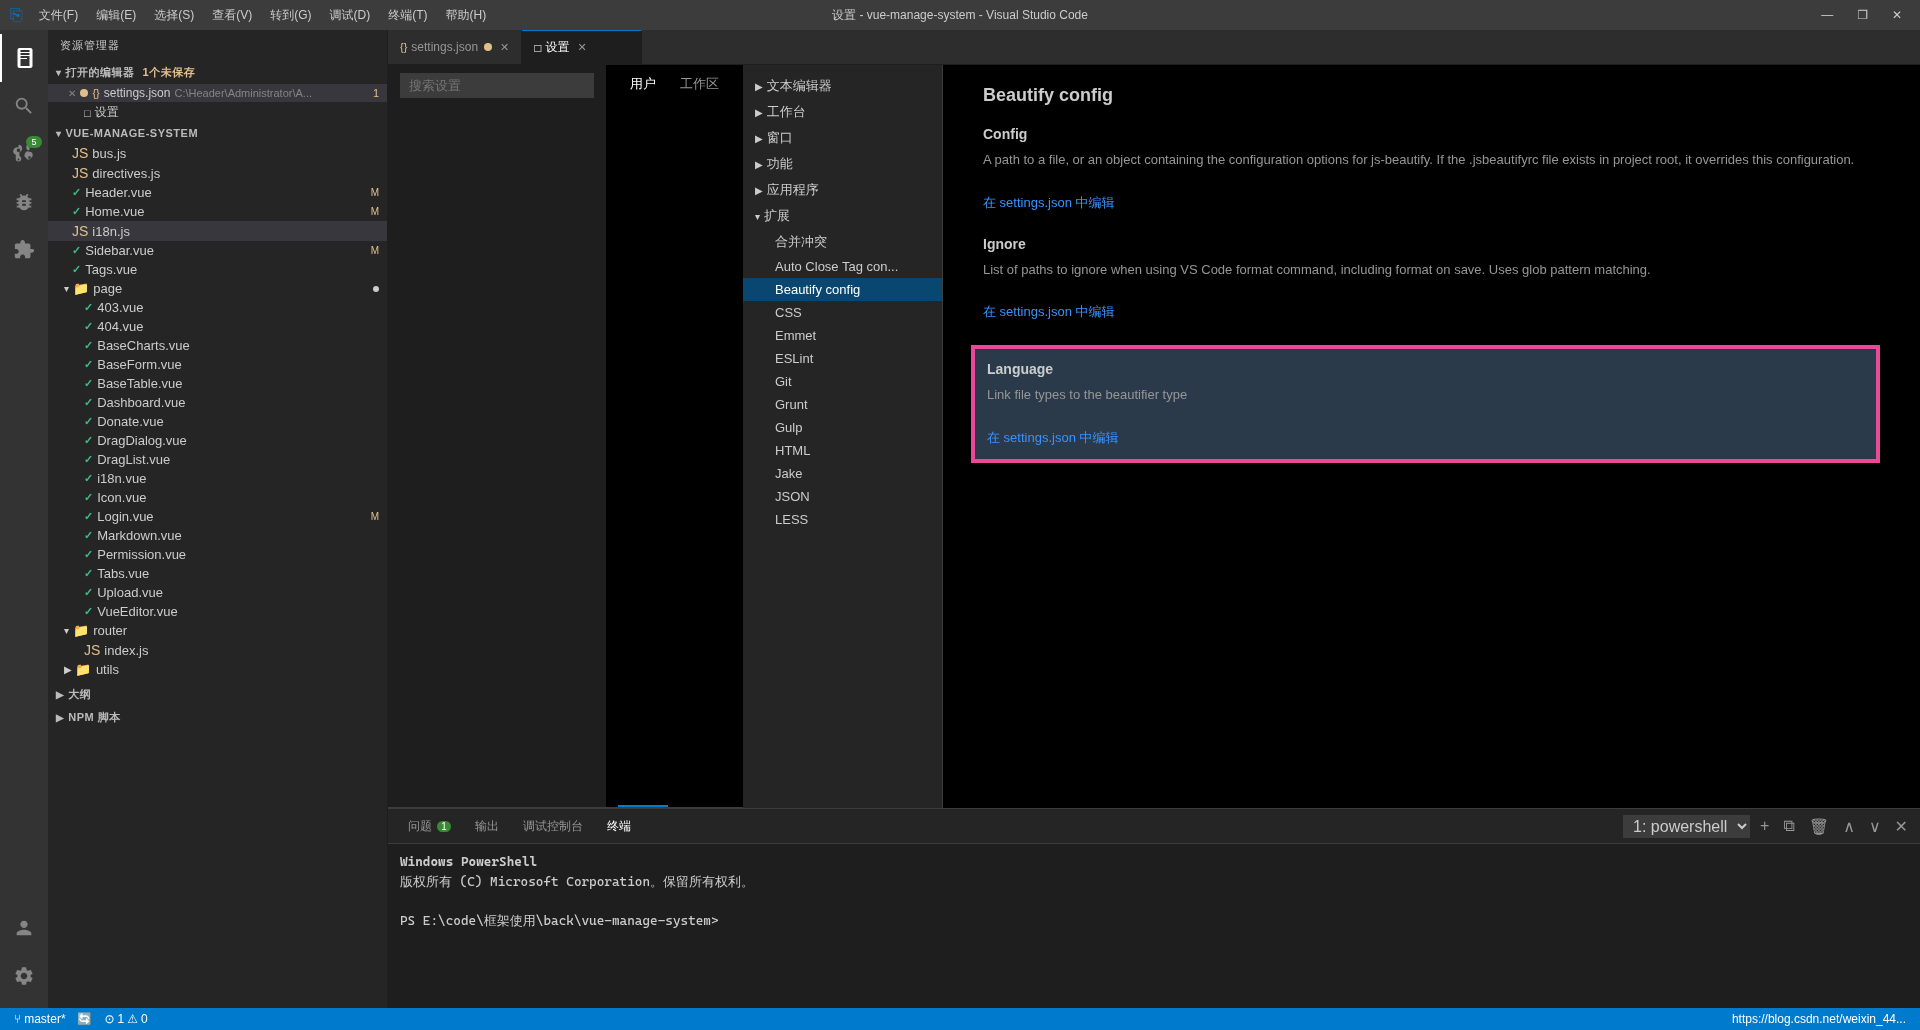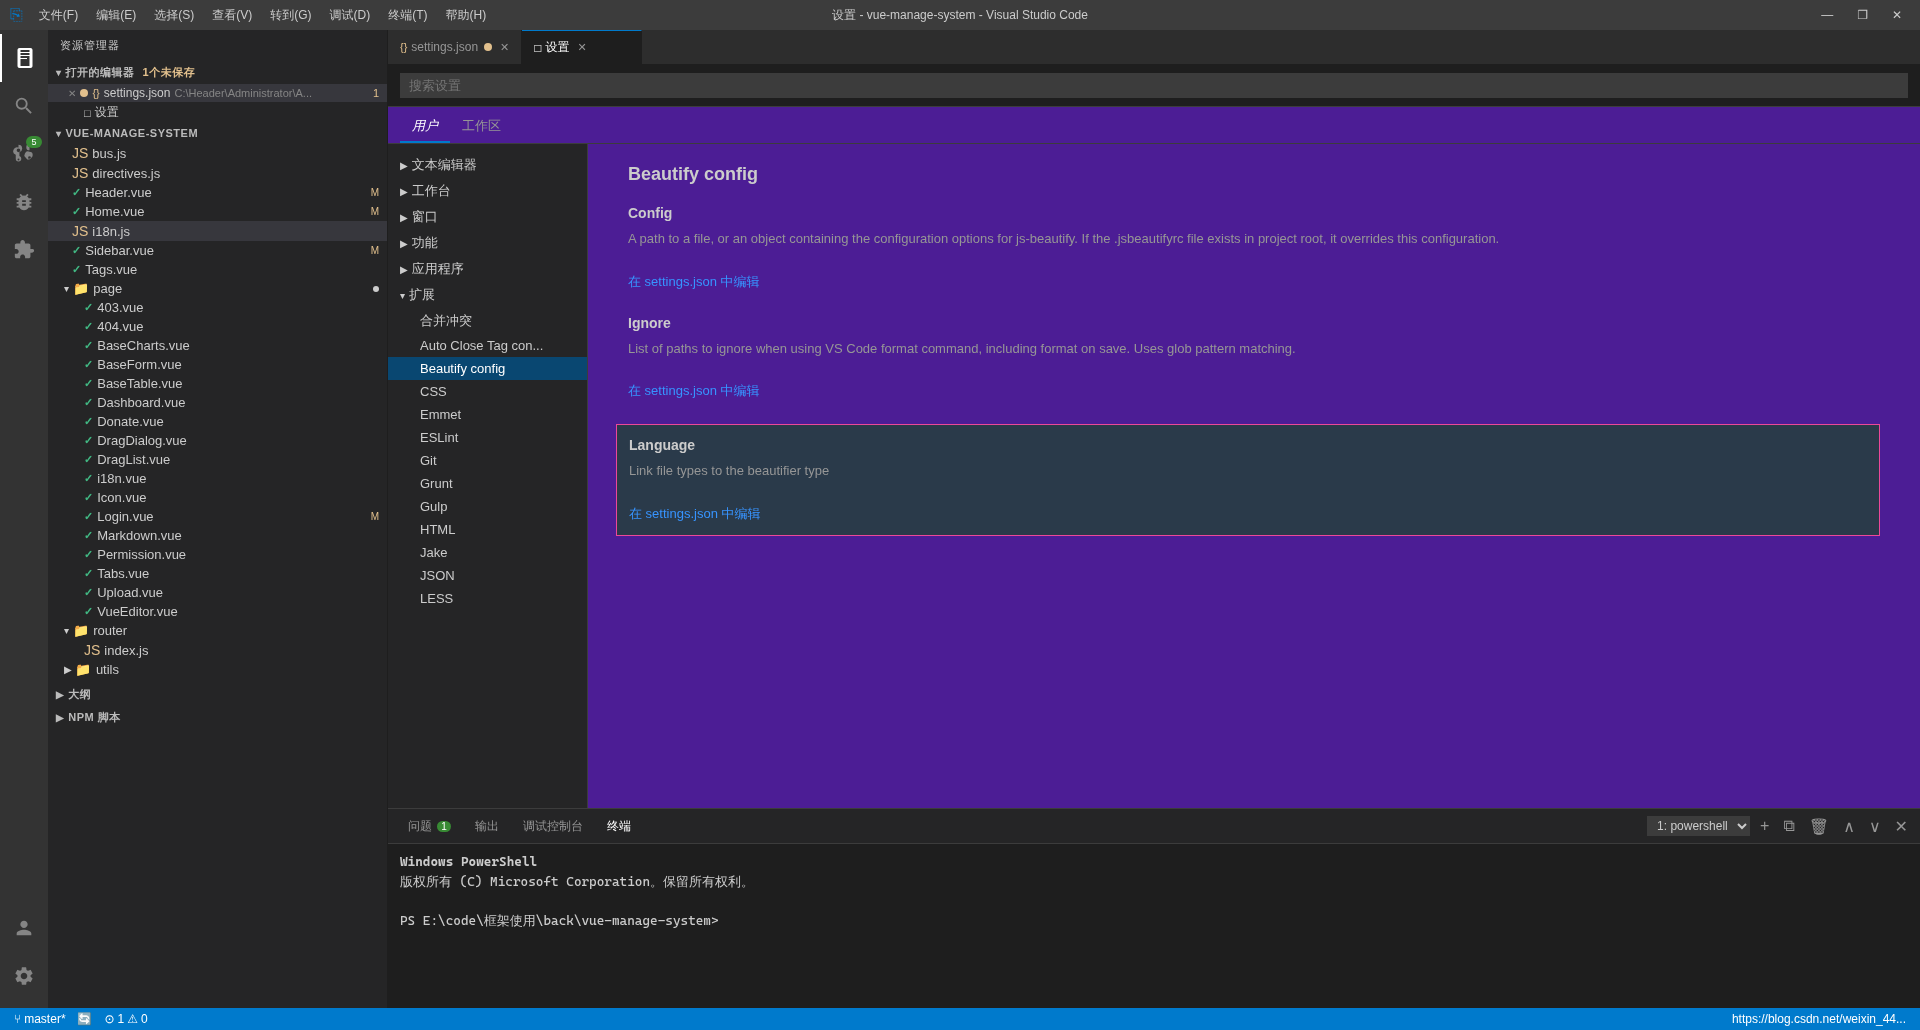--- a/index.html
+++ b/index.html
@@ -58,56 +58,56 @@
     .tab { display: flex; align-items: center; padding: 0 12px; font-size: 12px; cursor: pointer; color: #969696; border-right: 1px solid #1e1e1e; white-space: nowrap; min-width: 120px; }
     .tab.active { background: #1e1e1e; color: #ffffff; border-top: 1px solid #007acc; }
     .tab-icon { margin-right: 4px; }
     .tab-close { margin-left: 8px; font-size: 11px; color: #969696; }
     .tab-unsaved { width: 8px; height: 8px; border-radius: 50%; background: #e2c08d; margin-left: 6px; display: inline-block; }
 
     
     #content-area { flex: 1; display: flex; flex-direction: column; overflow: hidden; background: #1e1e1e; }
 
     
-    #settings-panel { flex: 1; display: flex; flex-direction: column; overflow: hidden; background: #4c1d95; }
+    #settings-panel { flex: 1; display: flex; flex-direction: row; overflow: hidden; background: #000000; }
     #settings-search { padding: 8px 12px; background: #1e1e1e; border-bottom: 1px solid #3c3c3c; }
     #settings-search input { width: 100%; background: #3c3c3c; border: 1px solid #3c3c3c; color: #cccccc; padding: 4px 8px; font-size: 13px; outline: none; }
 
     #settings-tabs { display: flex; padding: 4px 12px 0; border-bottom: 1px solid #3c3c3c; }
     .settings-tab { padding: 6px 12px; font-size: 13px; cursor: pointer; color: #969696; border-bottom: 2px solid transparent; }
-    .settings-tab.active { color: #ffffff; border-bottom-color: #007acc; font-style: italic; }
+    .settings-tab.active { color: #ffffff; border-bottom-color: #007acc; }
 
     #settings-body { display: flex; flex: 1; overflow: hidden; }
     #settings-nav { width: 200px; overflow-y: auto; padding: 8px 0; border-right: 1px solid #3c3c3c; flex-shrink: 0; background: #252526; }
     #settings-nav::-webkit-scrollbar { width: 6px; }
     #settings-nav::-webkit-scrollbar-thumb { background: #424242; }
     .nav-item { padding: 4px 16px; font-size: 13px; color: #cccccc; cursor: pointer; }
     .nav-item.active { background: #094771; color: #ffffff; }
     .nav-item.sub { padding-left: 32px; }
     .nav-item.sub.active { background: #094771; }
 
     #settings-content { flex: 1; overflow-y: auto; padding: 20px 40px; }
     #settings-content::-webkit-scrollbar { width: 8px; }
     #settings-content::-webkit-scrollbar-thumb { background: #424242; }
 
     .settings-section-title { font-size: 18px; font-weight: bold; color: #cccccc; margin-bottom: 20px; }
     .settings-group { margin-bottom: 24px; }
     .settings-group-title { font-size: 14px; font-weight: bold; color: #cccccc; margin-bottom: 8px; }
     .settings-group-desc { font-size: 13px; color: #969696; margin-bottom: 8px; line-height: 1.5; }
     .settings-link { color: #3794ff; cursor: pointer; text-decoration: none; display: inline-block; margin-top: 16px; font-size: 13px; }
-    .settings-group.highlighted { background: #2a3a4a; border: 1px solid #ec4899; padding: 12px; margin-left: -12px; }
+    .settings-group.highlighted { background: #2a3a4a; border: 4px solid #ec4899; padding: 12px; margin-left: -12px; }
 
     
     #terminal-panel { height: 200px; background: #1e1e1e; border-top: 1px solid #3c3c3c; display: flex; flex-direction: column; flex-shrink: 0; }
     #terminal-tabs { display: flex; align-items: center; background: #252526; border-bottom: 1px solid #3c3c3c; height: 35px; padding: 0 8px; }
     .terminal-tab { padding: 4px 12px; font-size: 12px; cursor: pointer; color: #969696; }
     .terminal-tab.active { color: #ffffff; }
     .terminal-tab-badge { background: #388a34; color: white; border-radius: 10px; font-size: 10px; padding: 0 4px; margin-left: 2px; }
     #terminal-toolbar-right { margin-left: auto; display: flex; align-items: center; gap: 6px; }
-    .terminal-select { background: #3c3c3c; border: none; color: #cccccc; padding: 2px 6px; font-size: 12px; cursor: pointer; }
+    .terminal-select { background: #3c3c3c; border: none; color: #cccccc; padding: 2px 6px; font-size: 16px; cursor: pointer; }
     .terminal-btn { background: none; border: none; color: #969696; font-size: 16px; cursor: pointer; padding: 2px 4px; }
     #terminal-content { flex: 1; padding: 8px 12px; font-family: 'Cascadia Code', 'Consolas', monospace; font-size: 13px; color: #cccccc; overflow-y: auto; background: #1e1e1e; }
     .terminal-line { line-height: 1.5; }
     .terminal-bold { font-weight: bold; }
     .terminal-prompt { color: #cccccc; }
 
     
     #status-bar { height: 22px; background: #007acc; display: flex; align-items: center; padding: 0 8px; font-size: 12px; color: #ffffff; flex-shrink: 0; }
     .status-item { padding: 0 6px; cursor: pointer; display: flex; align-items: center; gap: 3px; white-space: nowrap; }
     #status-right { margin-left: auto; display: flex; }

